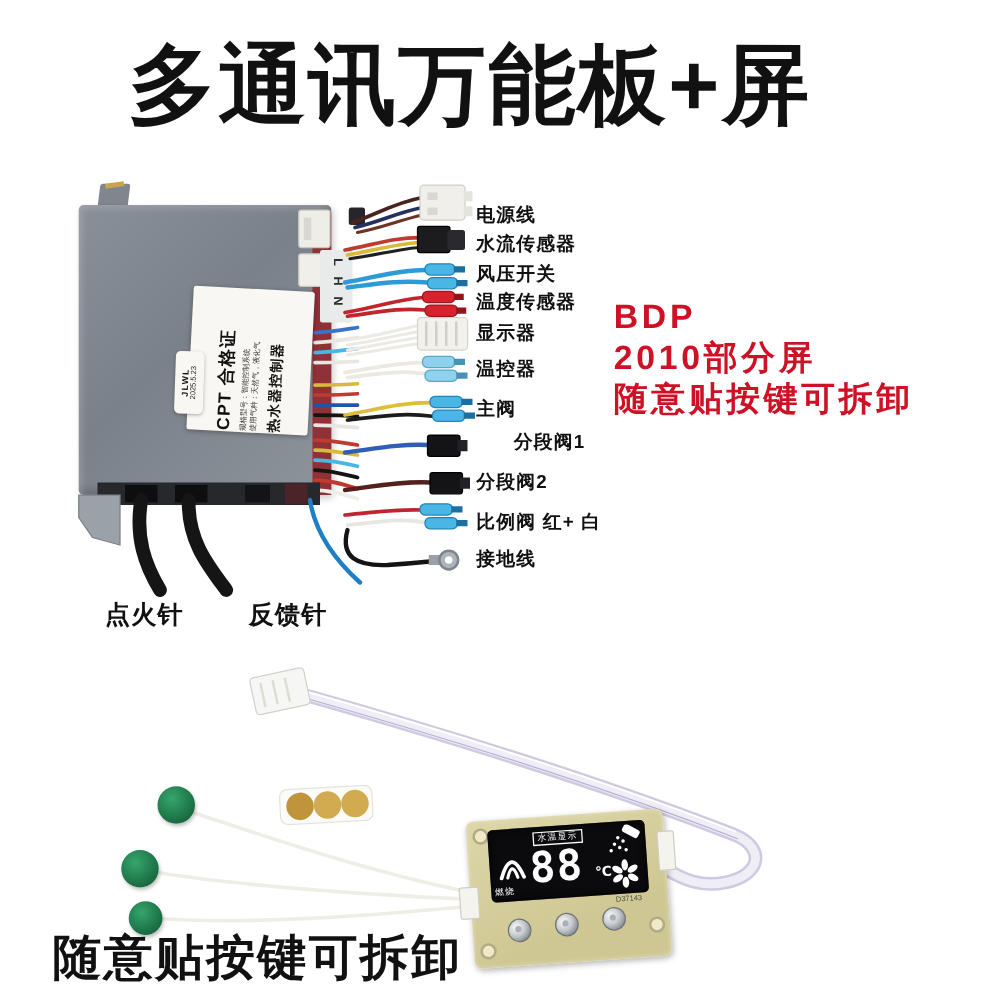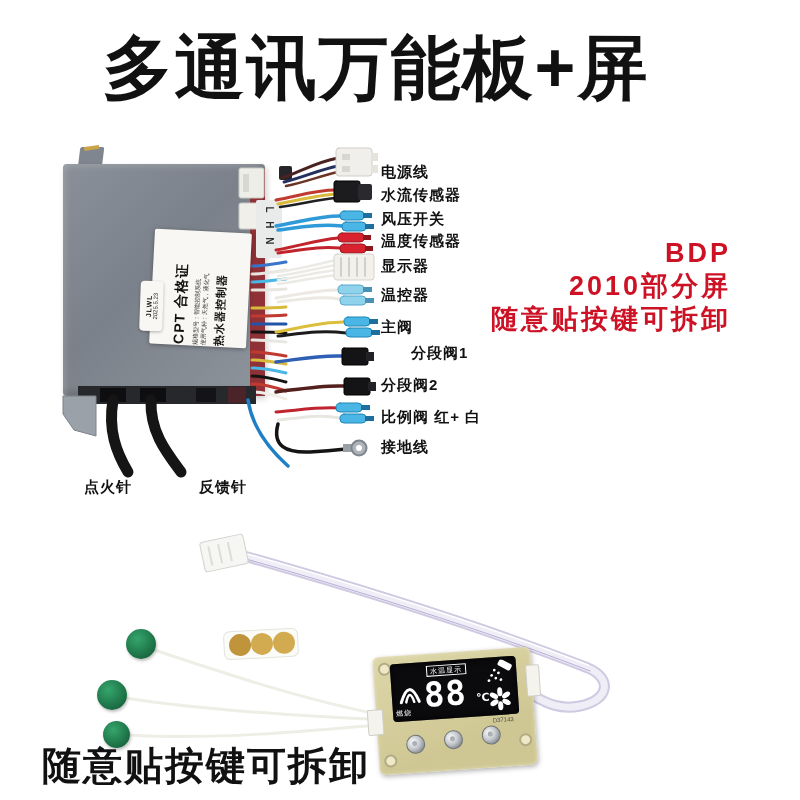--- a/index.html
+++ b/index.html
@@ -2,22 +2,22 @@
 <html><head>
 <meta charset="utf-8">
 <style>
   html,body{margin:0;padding:0;background:#fff;}
   #canvas{position:relative;width:800px;height:800px;background:#fff;overflow:hidden;
           font-family:"Liberation Sans","DejaVu Sans",sans-serif;color:#111;}
   .abs{position:absolute;}
   .title{left:0;top:22px;width:752px;text-align:center;font-size:70px;font-weight:800;letter-spacing:2px;z-index:4;}
   .heading{left:163px;top:108px;font-size:23px;font-weight:700;letter-spacing:2px;z-index:4;}
   .lbl{left:381px;font-size:15px;font-weight:700;letter-spacing:1px;z-index:4;white-space:nowrap;}
-  .probe{font-size:15px;font-weight:700;letter-spacing:1px;z-index:4;}
-  .note{left:491px;top:237px;line-height:33px;font-size:27px;font-weight:700;letter-spacing:3px;z-index:4;white-space:nowrap;text-align:right;}
+  .probe{font-size:20px;font-weight:700;letter-spacing:1px;z-index:4;}
+  .note{left:491px;top:237px;line-height:33px;font-size:27px;font-weight:700;letter-spacing:3px;z-index:4;white-space:nowrap;}
   .tape-lbl{left:179px;top:591px;font-size:25px;font-weight:700;letter-spacing:3px;z-index:4;}
   .caption{left:42px;top:739px;font-size:39px;font-weight:800;letter-spacing:2px;z-index:4;}
   
   .board{left:63px;top:164px;width:202px;height:232px;z-index:0;border-radius:4px;
          background:linear-gradient(135deg,#8a9099 0%,#7b818a 45%,#8e949c 100%);
          box-shadow:inset 2px 2px 6px rgba(255,255,255,.25), inset -3px -3px 8px rgba(0,0,0,.25), 2px 3px 6px rgba(0,0,0,.18);}
   .board-tab{left:79px;top:147px;width:24px;height:22px;background:#80868f;transform:skewX(-7deg);z-index:0;border-radius:2px 2px 0 0;}
   .sticker{left:152px;top:231px;width:97px;height:115px;background:#f8f7f3;z-index:2;transform:rotate(3deg);
            box-shadow:0 1px 4px rgba(0,0,0,.35);border-radius:2px;}
   .sticker-inner{left:50%;top:50%;width:112px;transform:translate(-50%,-50%) rotate(-90deg);text-align:left;}

